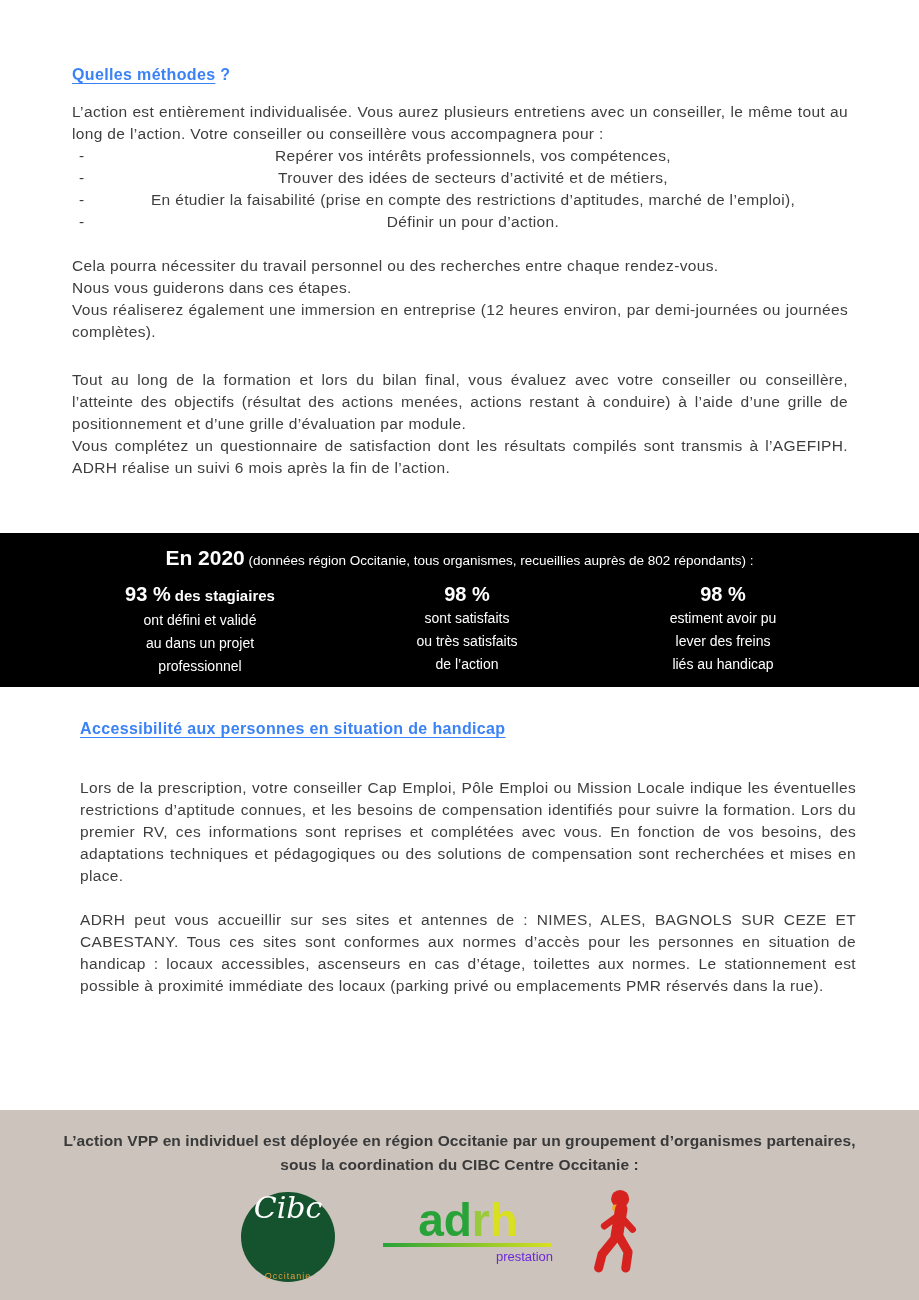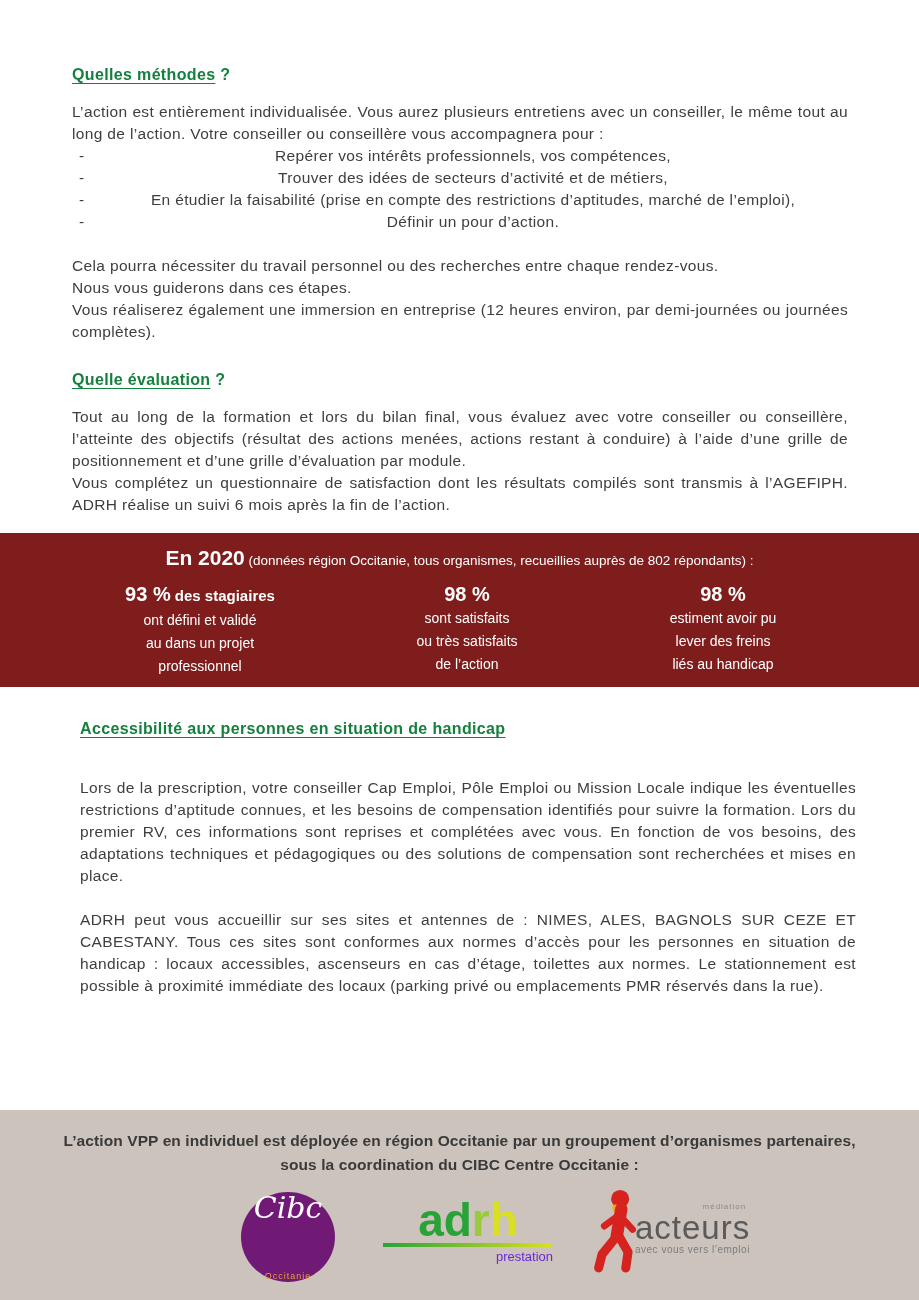--- a/index.html
+++ b/index.html
@@ -9,36 +9,36 @@
     font-family:"Liberation Sans", sans-serif;
     color:#3e3e3e;
     position:relative;
     overflow:hidden;
   }
   .content{
     position:absolute;left:72px;top:64px;width:776px;
     font-size:15.5px;line-height:22px;letter-spacing:0.35px;
   }
   .heading{
-    color:#15803d;font-weight:bold;font-size:16px;
+    color:#3b82f6;font-weight:bold;font-size:16px;
     margin:0 0 15px 0;
   }
   .heading .u{text-decoration:underline;text-underline-offset:3px;}
   p{margin:0;}
   .j{text-align:justify;}
   .gap{height:22px;}
   .gap-lg{height:26px;}
   ul.dash{list-style:none;margin:0;padding:0;}
   ul.dash li{padding-left:26px;position:relative;text-align:center;}
   ul.dash li::before{content:"-";position:absolute;left:7px;}
 
   
   .banner{
     position:absolute;left:0;top:533px;width:919px;height:154px;
-    background:#7f1d1d;color:#ffffff;
+    background:#000000;color:#ffffff;
   }
   .banner-title{position:absolute;top:13px;left:0;width:100%;text-align:center;white-space:nowrap;}
   .banner-title .bt-bold{font-size:21px;font-weight:bold;}
   .banner-title .bt-rest{font-size:13.5px;}
   .stat{
     position:absolute;top:48px;transform:translateX(-50%);
     text-align:center;white-space:nowrap;
     font-size:14px;line-height:23px;
   }
   .stat-c1{left:200px;} .stat-c2{left:467px;} .stat-c3{left:723px;}
@@ -55,21 +55,21 @@
   .footer{
     position:absolute;left:0;top:1110px;width:919px;height:190px;
     background:#cbc3bc;color:#3a3a3a;text-align:center;
   }
   .footer-text{margin-top:19px;font-size:15.5px;font-weight:bold;line-height:24px;letter-spacing:0.1px;}
   .logos{
     position:absolute;left:0;top:68px;width:919px;height:110px;
   }
   
   .logo-cibc{position:absolute;left:241px;top:14px;width:94px;height:90px;
-    background:#701a75;border-radius:50%;color:#fff;
+    background:#14532d;border-radius:50%;color:#fff;
     display:flex;flex-direction:column;align-items:center;justify-content:center;}
   .cibc-name{font-family:"DejaVu Serif", serif;font-style:italic;font-size:30px;line-height:30px;}
   .cibc-sub{color:#e89b3c;font-size:9px;letter-spacing:1px;margin-top:48px;}
   
   .logo-adrh{position:absolute;left:383px;top:20px;width:170px;}
   .adrh-word{font-size:46px;line-height:44px;font-weight:bold;letter-spacing:0;}
   .adrh-word .ad{color:#27a337;}
   .adrh-word .r{color:#9aca3c;}
   .adrh-word .h{color:#d9e021;}
   .adrh-line{height:4px;width:168px;margin-top:1px;
@@ -93,21 +93,20 @@
     <li>Repérer vos intérêts professionnels, vos compétences,</li>
     <li>Trouver des idées de secteurs d’activité et de métiers,</li>
     <li>En étudier la faisabilité (prise en compte des restrictions d’aptitudes, marché de l’emploi),</li>
     <li>Définir un pour d’action.</li>
   </ul>
   <div class="gap"></div>
   <p class="j">Cela pourra nécessiter du travail personnel ou des recherches entre chaque rendez-vous.</p>
   <p class="j">Nous vous guiderons dans ces étapes.</p>
   <p class="j">Vous réaliserez également une immersion en entreprise (12 heures environ, par demi-journées ou journées complètes).</p>
   <div class="gap-lg"></div>
-  <h2 class="heading"><span class="u">Quelle évaluation</span><span> ?</span></h2>
   <p class="j">Tout au long de la formation et lors du bilan final, vous évaluez avec votre conseiller ou conseillère, l’atteinte des objectifs (résultat des actions menées, actions restant à conduire) à l’aide d’une grille de positionnement et d’une grille d’évaluation par module.</p>
   <p class="j">Vous complétez un questionnaire de satisfaction dont les résultats compilés sont transmis à l’AGEFIPH. ADRH réalise un suivi 6 mois après la fin de l’action.</p>
 </div>
 
 <div class="banner">
   <div class="banner-title"><span class="bt-bold">En 2020</span><span class="bt-rest"> (données région Occitanie, tous organismes, recueillies auprès de 802 répondants) :</span></div>
 
   <div class="stat stat-c1">
     <div class="stat-big"><span>93 %</span><span class="stat-big-label"> des stagiaires</span></div>
     <div>ont défini et validé</div>
@@ -159,21 +158,16 @@
     <div class="logo-acteurs">
       <svg class="acteurs-person" width="52" height="92" viewBox="0 0 46 80">
         <circle cx="24" cy="9" r="8" fill="#d6231f"></circle>
         <circle cx="20" cy="17" r="3" fill="#f7a823"></circle>
         <path d="M25 18 L21 42" stroke="#d6231f" stroke-width="11" stroke-linecap="round" fill="none"></path>
         <path d="M24 24 L35 36" stroke="#d6231f" stroke-width="6" stroke-linecap="round" fill="none"></path>
         <path d="M22 24 L10 33" stroke="#d6231f" stroke-width="6" stroke-linecap="round" fill="none"></path>
         <path d="M21 42 L8 58 L5 70" stroke="#d6231f" stroke-width="8" stroke-linecap="round" stroke-linejoin="round" fill="none"></path>
         <path d="M23 42 L31 56 L29 70" stroke="#d6231f" stroke-width="8" stroke-linecap="round" stroke-linejoin="round" fill="none"></path>
       </svg>
-      <div class="acteurs-text">
-        <div class="act-top">médiation</div>
-        <div class="act-name">acteurs</div>
-        <div class="act-sub">avec vous vers l’emploi</div>
-      </div>
     </div>
 
   </div>
 </div>
 
 </body></html>

